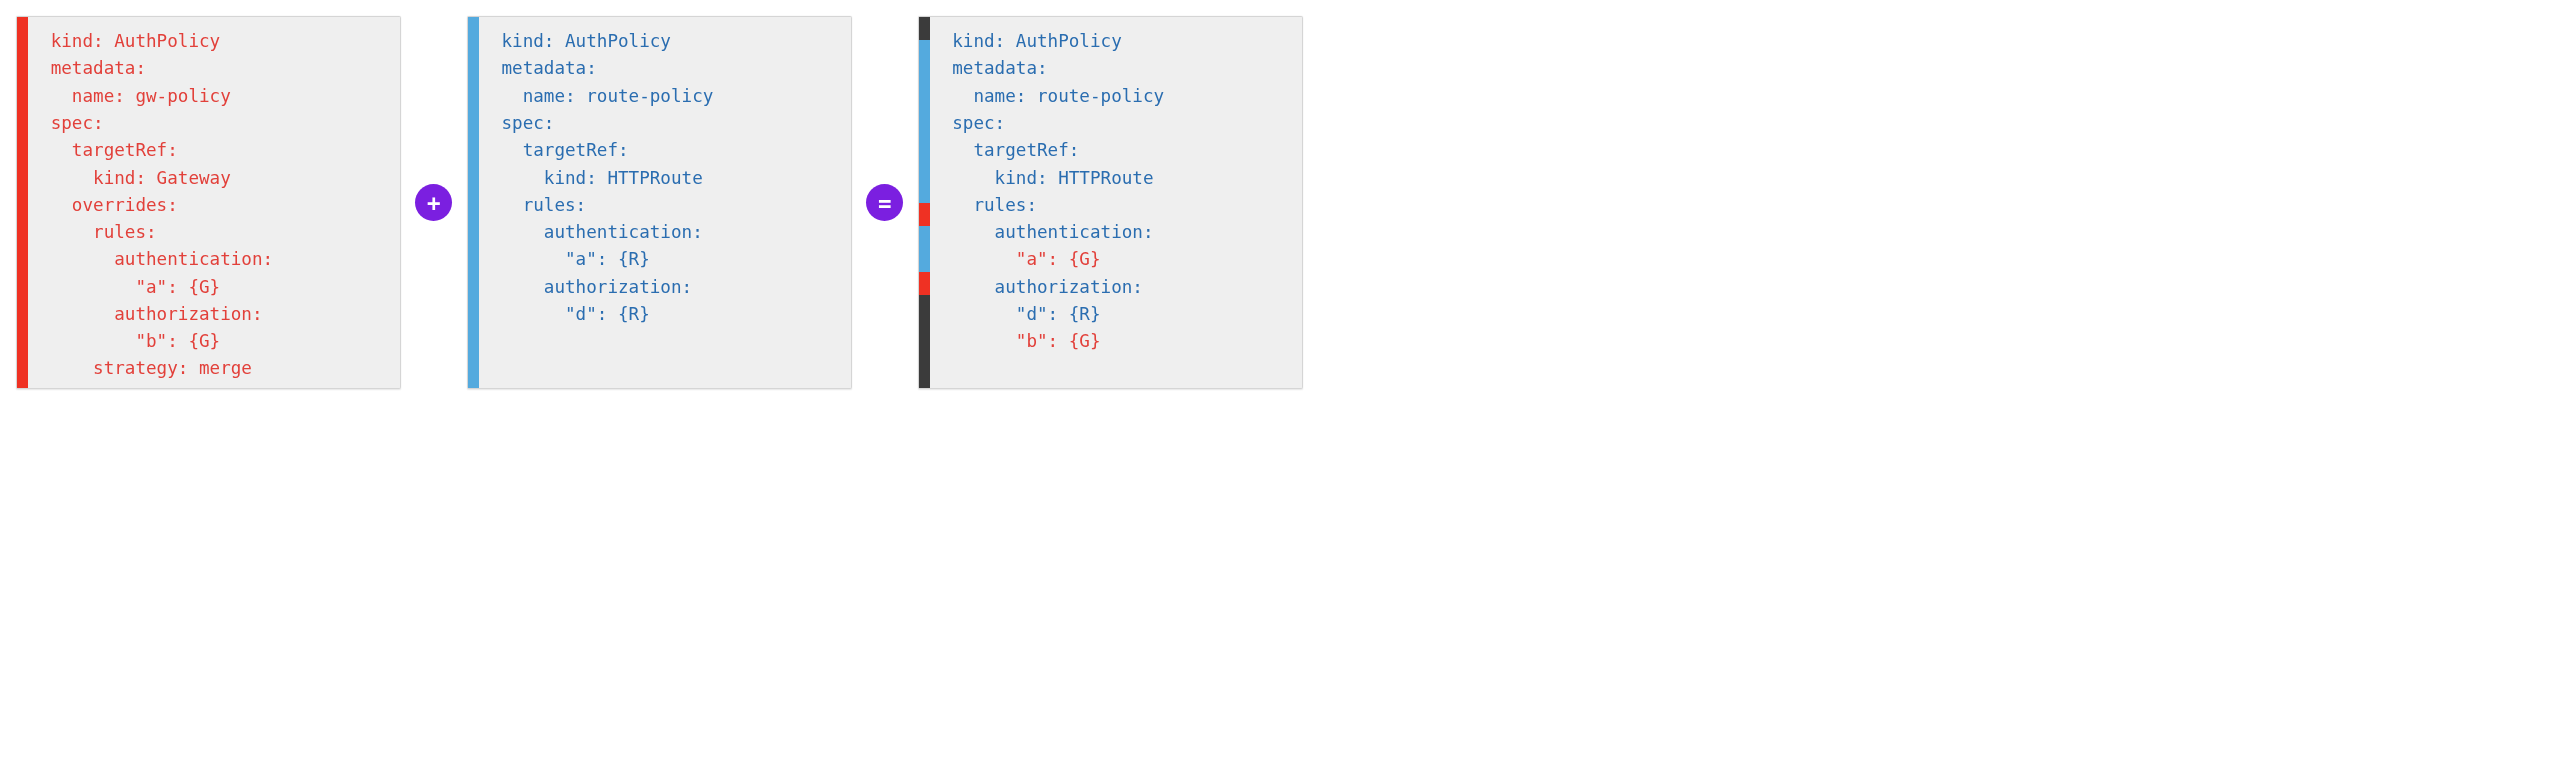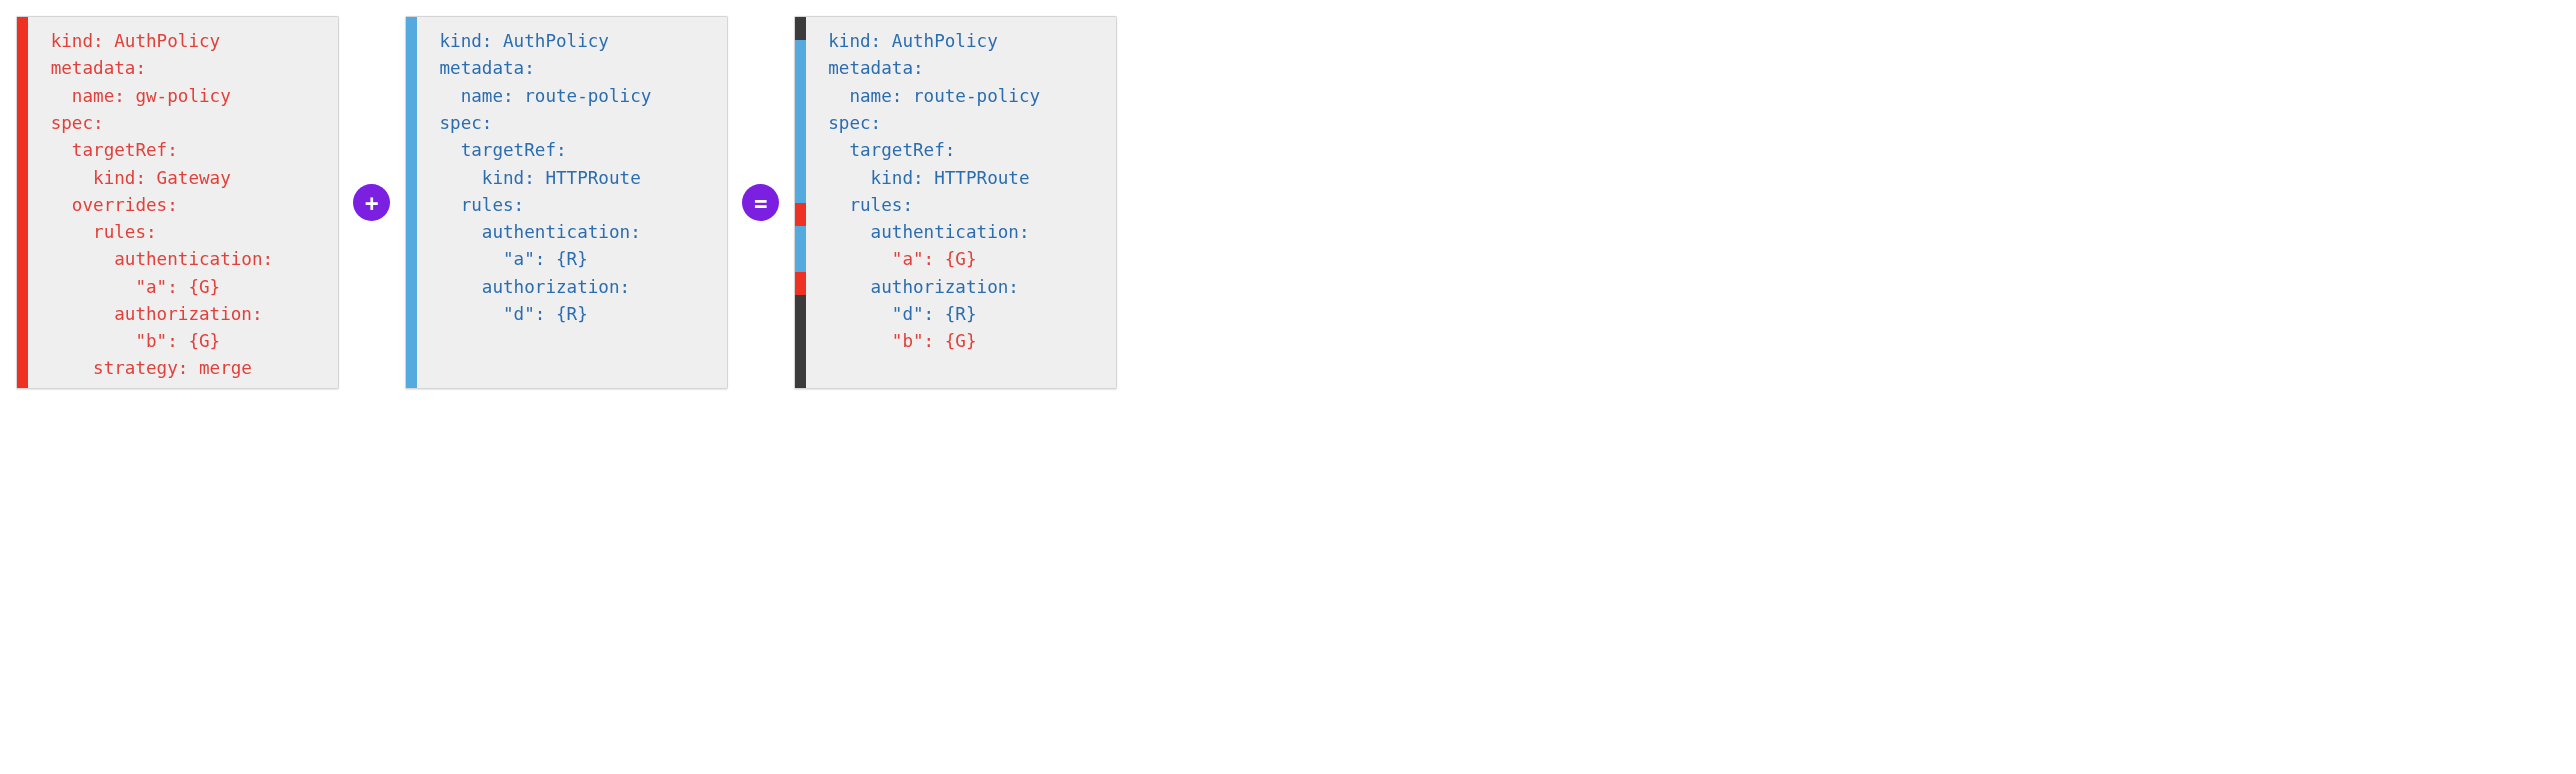--- a/index.html
+++ b/index.html
@@ -1,18 +1,18 @@
 <!DOCTYPE html>
 <html style="font-size:13px"><head>
 <meta charset="utf-8">
 <style>
 *{margin:0;padding:0;box-sizing:border-box}
 body{background:#fff;font-family:ui-monospace,Menlo,Monaco,Consolas,monospace;padding:16px}
 .row{display:flex;align-items:center;gap:14.4px}
-.panel{position:relative;background:#efefef;width:323px;height:373px;border:0.8px solid #d5d5d5;border-radius:1.6px;display:flex;box-shadow:0 0.8px 1.6px rgba(0,0,0,0.1)}
+.panel{position:relative;background:#efefef;width:385px;height:373px;border:0.8px solid #d5d5d5;border-radius:1.6px;display:flex;box-shadow:0 0.8px 1.6px rgba(0,0,0,0.1)}
 .gutter{width:11.2px;flex-shrink:0;display:flex;flex-direction:column}
 .gutter-seg{width:100%}
 .code{padding:11.2px 8px 8px 22.5px;font-size:17.6px;line-height:1.55;white-space:pre}
 .red{color:#e2403a}
 .blue{color:#2a6db0}
 .op{width:37px;height:37px;border-radius:50%;background:#7b1fe0;color:#fff;display:flex;align-items:center;justify-content:center;font-size:22.5px;font-weight:600;flex-shrink:0}
 </style>
 </head>
 <body>
 

